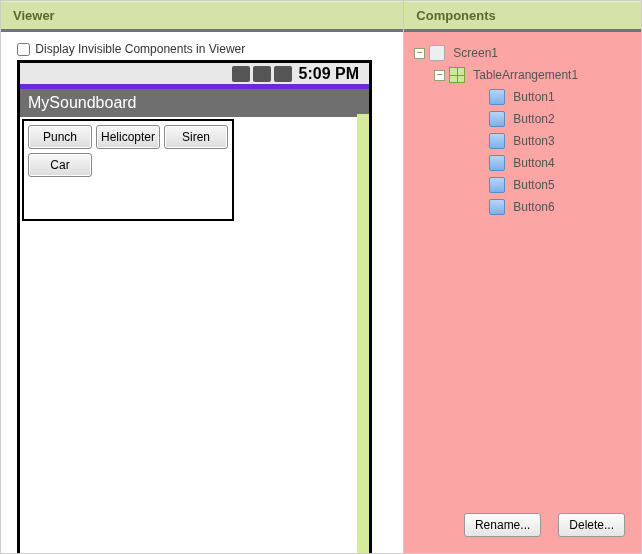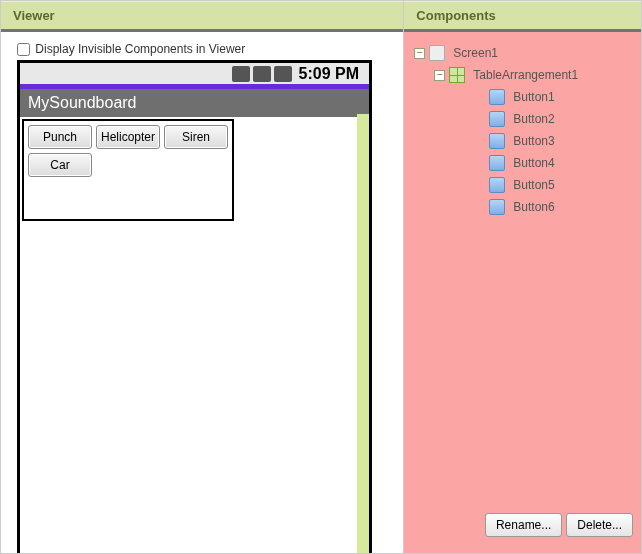--- a/index.html
+++ b/index.html
@@ -35,21 +35,21 @@
   .icon { width: 16px; height: 16px; display: inline-block; }
   .icon-screen { background: #eee; border: 1px solid #aaa; border-radius: 2px; }
   .icon-table { border: 1px solid #7aa33a; background: #cde89e; position: relative; }
   .icon-table::before { content:""; position:absolute; left:50%; top:0; bottom:0; width:1px; background:#7aa33a; }
   .icon-table::after { content:""; position:absolute; top:50%; left:0; right:0; height:1px; background:#7aa33a; }
   .icon-button { background: linear-gradient(#b6d5f6,#7fb0e6); border: 1px solid #5a8cc5; border-radius: 2px; }
   .icon-player { width: 0; height: 0; border-left: 14px solid #9fd060; border-top: 7px solid transparent; border-bottom: 7px solid transparent; }
   .tree-label { cursor: pointer; padding: 1px 4px; }
   .selected { background: #d5ea9a; }
 
-  .bottom-btns { position: absolute; right: 8px; bottom: 16px; display: flex; gap: 4px; }
+  .bottom-btns { position: absolute; right: 16px; bottom: 16px; display: flex; gap: 17px; }
   .dlg-btn { font-size: 12px; padding: 4px 10px; border: 1px solid #999; border-radius: 3px; background: linear-gradient(#fdfdfd,#e5e5e5); cursor: pointer; }
 </style>
 </head>
 <body>
 
 <div class="main">
 
   <div class="panel viewer-panel">
     <div class="panel-header">Viewer</div>
     <div class="panel-body">

